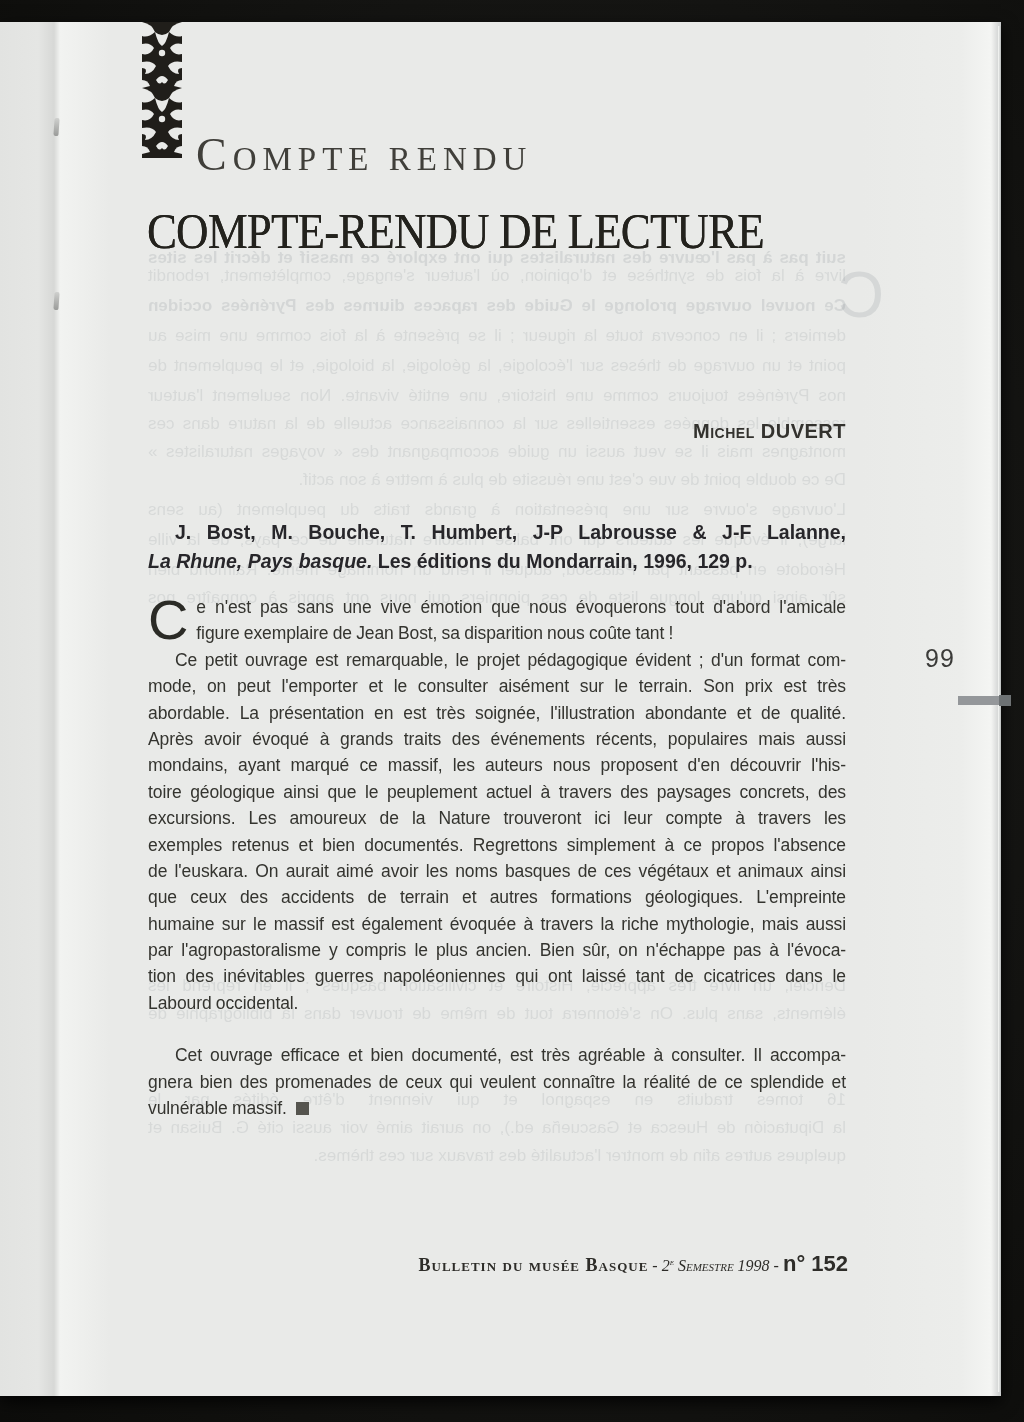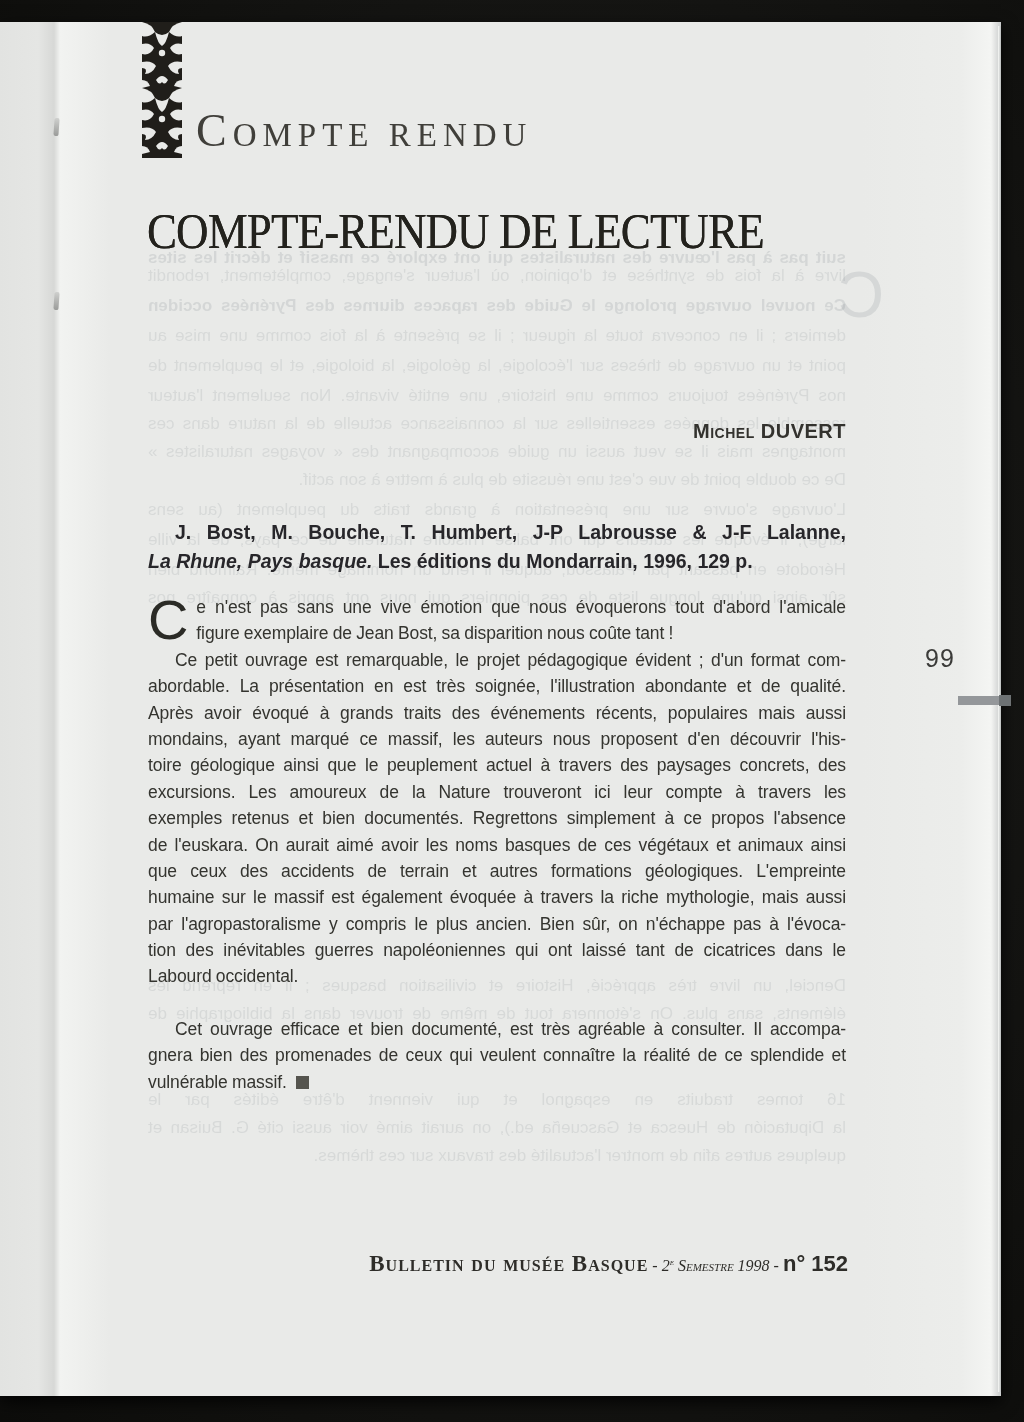--- a/index.html
+++ b/index.html
@@ -11,21 +11,21 @@
         background:linear-gradient(90deg,#e2e3e1 0px,#e5e6e4 38px,#d7d8d6 54px,#f2f3f1 60px,
                    #e9eae8 110px,#e9eae8 86%,#ecedeb 96%,#f4f5f3 99%,#c9cbcb 100%);
         box-shadow:0 6px 16px rgba(0,0,0,.85);}
   .page-edge-right{position:absolute;left:998px;top:26px;width:3px;height:1366px;
         background:linear-gradient(90deg,#fafbf9,#b9bcbc);}
   .staple{position:absolute;left:54px;width:5px;height:18px;border-radius:2px;
         background:linear-gradient(180deg,#cfd0ce,#9a9b99);transform:rotate(4deg);}
   
   .ornament{position:absolute;left:142px;top:22px;width:40px;height:136px;}
   
-  .header-label{position:absolute;left:196px;top:104px;font-family:"Liberation Serif",serif;
+  .header-label{position:absolute;left:196px;top:128px;font-family:"Liberation Serif",serif;
         font-size:33px;letter-spacing:6px;color:#403f3a;white-space:nowrap;}
   .header-label::first-letter{font-size:46px;}
   .title{position:absolute;left:147px;top:202px;font-family:"Liberation Serif",serif;
         font-size:50px;color:#23221d;white-space:nowrap;letter-spacing:-1px;
         transform:scaleX(.9);transform-origin:left top;text-shadow:0 0 .4px #23221d;}
   
   .author{position:absolute;left:148px;top:420px;width:698px;text-align:right;
         font-variant:small-caps;font-weight:600;font-size:20px;letter-spacing:.5px;color:#33322e;}
   
   .citation{position:absolute;left:148px;top:518px;width:698px;font-weight:700;
@@ -54,21 +54,21 @@
   
   .page-number{position:absolute;left:925px;top:644px;font-size:25px;letter-spacing:1px;
         color:#3b3b39;}
   .page-number-bar{position:absolute;left:958px;top:696px;width:44px;height:9px;
         background:#94979a;}
   .page-number-bar::after{content:"";position:absolute;right:-9px;top:-1px;width:12px;
         height:11px;background:#6e7274;}
   
   .footer{position:absolute;left:148px;top:1251px;width:700px;text-align:right;
         color:#2e2d29;font-family:"Liberation Serif",serif;font-size:16px;}
-  .footer .f-journal{font-variant:small-caps;font-weight:700;font-size:23px;letter-spacing:1px;}
+  .footer .f-journal{font-variant:small-caps;font-weight:700;font-size:18px;letter-spacing:1px;}
   .footer .f-sem{font-style:italic;font-variant:small-caps;font-size:16px;}
   .footer .f-sem sup{font-size:10px;}
   .footer .f-issue{font-weight:700;font-size:22px;font-family:"Liberation Sans",sans-serif;}
 </style>
 </head>
 <body>
 
 <div class="scene">
 
   <div class="page"></div>
@@ -131,20 +131,21 @@
   <div class="citation">
     <div class="cl1">J. Bost, M. Bouche, T. Humbert, J-P Labrousse &amp; J-F Lalanne,</div>
     <div class="cl2"><span class="work">La Rhune, Pays basque.</span><span> Les éditions du Mondarrain, 1996, 129 p.</span></div>
   </div>
 
   <div class="body-text">
       <span class="dropcap">C</span>
       <div class="line">e n'est pas sans une vive émotion que nous évoquerons tout d'abord l'amicale</div>
       <div class="line last">figure exemplaire de Jean Bost, sa disparition nous coûte tant !</div>
       <div class="line indent ">Ce petit ouvrage est remarquable, le projet pédagogique évident ; d'un format com-</div>
+      <div class="line">mode, on peut l'emporter et le consulter aisément sur le terrain. Son prix est très</div>
       <div class="line">abordable. La présentation en est très soignée, l'illustration abondante et de qualité.</div>
       <div class="line">Après avoir évoqué à grands traits des événements récents, populaires mais aussi</div>
       <div class="line">mondains, ayant marqué ce massif, les auteurs nous proposent d'en découvrir l'his-</div>
       <div class="line">toire géologique ainsi que le peuplement actuel à travers des paysages concrets, des</div>
       <div class="line">excursions. Les amoureux de la Nature trouveront ici leur compte à travers les</div>
       <div class="line">exemples retenus et bien documentés. Regrettons simplement à ce propos l'absence</div>
       <div class="line">de l'euskara. On aurait aimé avoir les noms basques de ces végétaux et animaux ainsi</div>
       <div class="line">que ceux des accidents de terrain et autres formations géologiques. L'empreinte</div>
       <div class="line">humaine sur le massif est également évoquée à travers la riche mythologie, mais aussi</div>
       <div class="line">par l'agropastoralisme y compris le plus ancien. Bien sûr, on n'échappe pas à l'évoca-</div>

